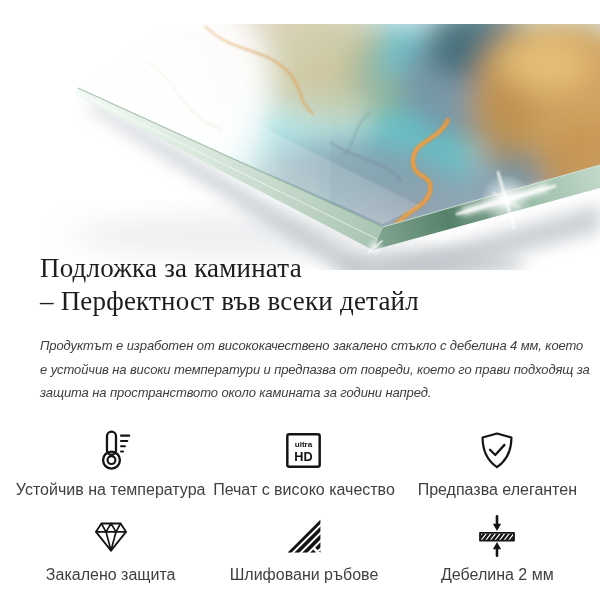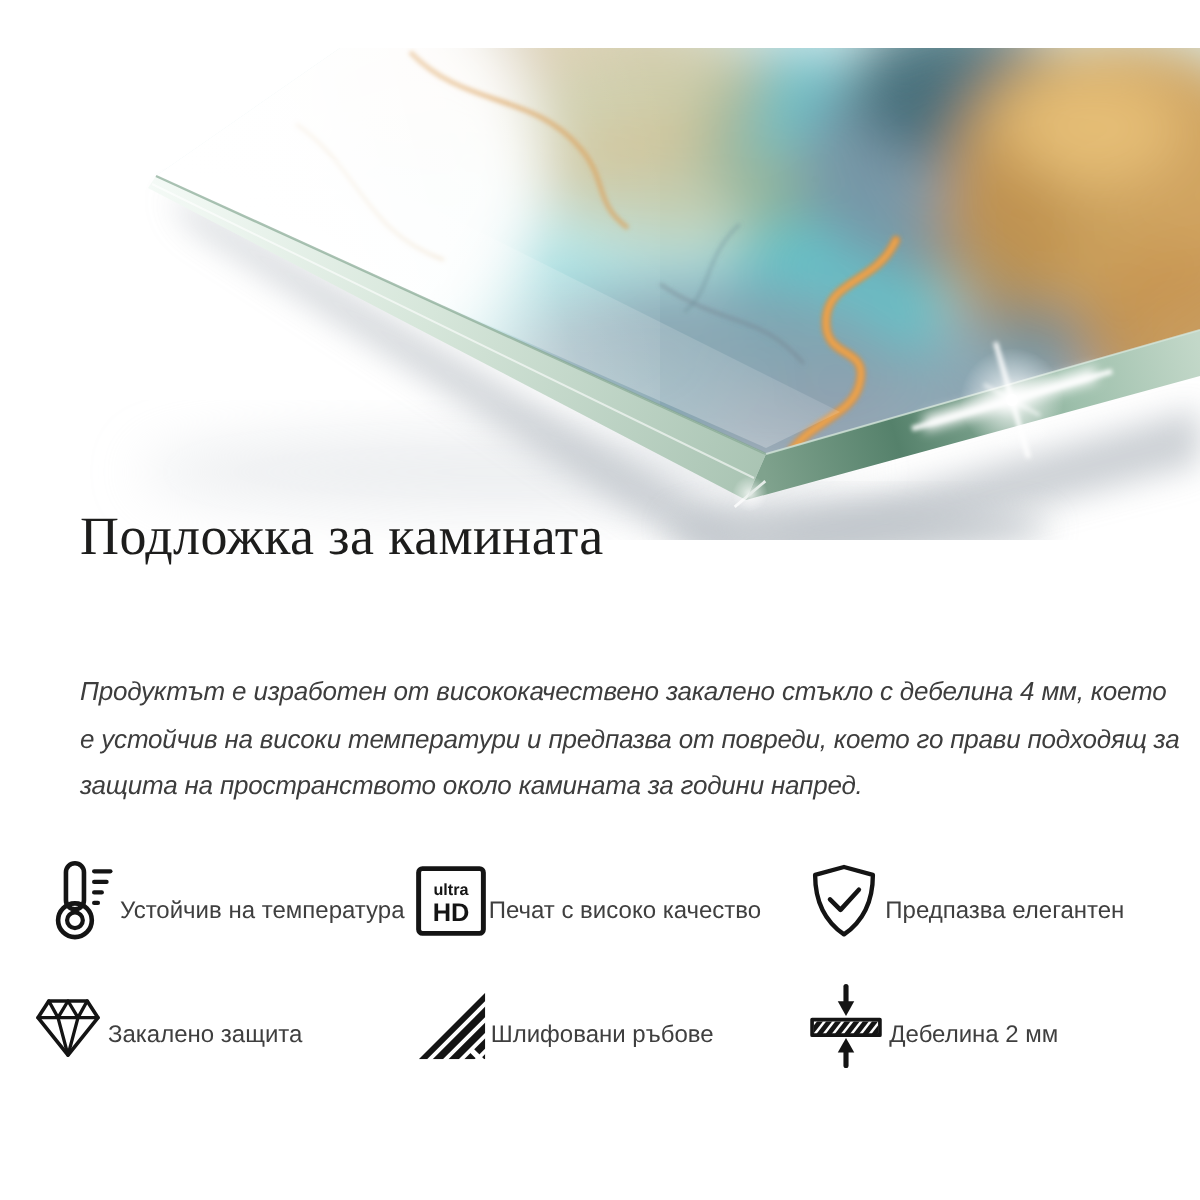--- a/index.html
+++ b/index.html
@@ -5,23 +5,23 @@
   html,body{margin:0;padding:0;}
   body{width:600px;height:600px;background:#ffffff;font-family:"Liberation Sans",sans-serif;overflow:hidden;}
   .stage{position:relative;width:600px;height:600px;background:#ffffff;margin-top:24px;}
   .hero{position:absolute;top:0;left:0;display:block;}
   .title{position:absolute;left:40px;top:228px;font-family:"Liberation Serif",serif;
          font-size:27px;line-height:33px;color:#1d1d1c;letter-spacing:.2px;white-space:nowrap;}
   .desc{position:absolute;left:40px;top:310px;font-size:13px;line-height:23.5px;
         color:#3d3d3d;letter-spacing:-0.1px;white-space:nowrap;font-style:italic;}
   .features{position:absolute;top:403px;left:0;width:600px;box-sizing:border-box;
             padding:0 6px 0 14px;display:grid;grid-template-columns:repeat(3,1fr);row-gap:15px;}
-  .feature{display:flex;flex-direction:row;align-items:center;}
+  .feature{display:flex;flex-direction:column;align-items:center;}
   .icon-box{height:47px;display:flex;align-items:center;justify-content:center;}
-  .feature-label{margin-top:9px;font-size:12px;line-height:14px;color:#3f3f3f;white-space:nowrap;}
+  .feature-label{margin-top:9px;font-size:16px;line-height:14px;color:#3f3f3f;white-space:nowrap;}
   .ic{stroke:#141414;fill:none;stroke-linecap:round;stroke-linejoin:round;}
 </style>
 </head>
 <body>
 
 <div class="stage">
 
   <svg class="hero" width="600" height="246" viewBox="0 0 600 246" xmlns="http://www.w3.org/2000/svg">
     <defs>
       <clipPath id="slab">
@@ -133,20 +133,21 @@
     <g transform="translate(375,223)" opacity="0.8">
       <circle r="9" fill="url(#glow)"></circle>
       <g transform="rotate(-40)">
           <line x1="-10" y1="0" x2="10" y2="0" stroke="#ffffff" stroke-width="1.4"></line>
         </g>
     </g>
   </svg>
 
   <div class="title">
     <div>Подложка за камината</div>
+    <div>– Перфектност във всеки детайл</div>
   </div>
 
   <div class="desc">
     <div>Продуктът е изработен от висококачествено закалено стъкло с дебелина 4 мм, което</div>
     <div>е устойчив на високи температури и предпазва от повреди, което го прави подходящ за</div>
     <div>защита на пространството около камината за години напред.</div>
   </div>
 
   <div class="features">
 

